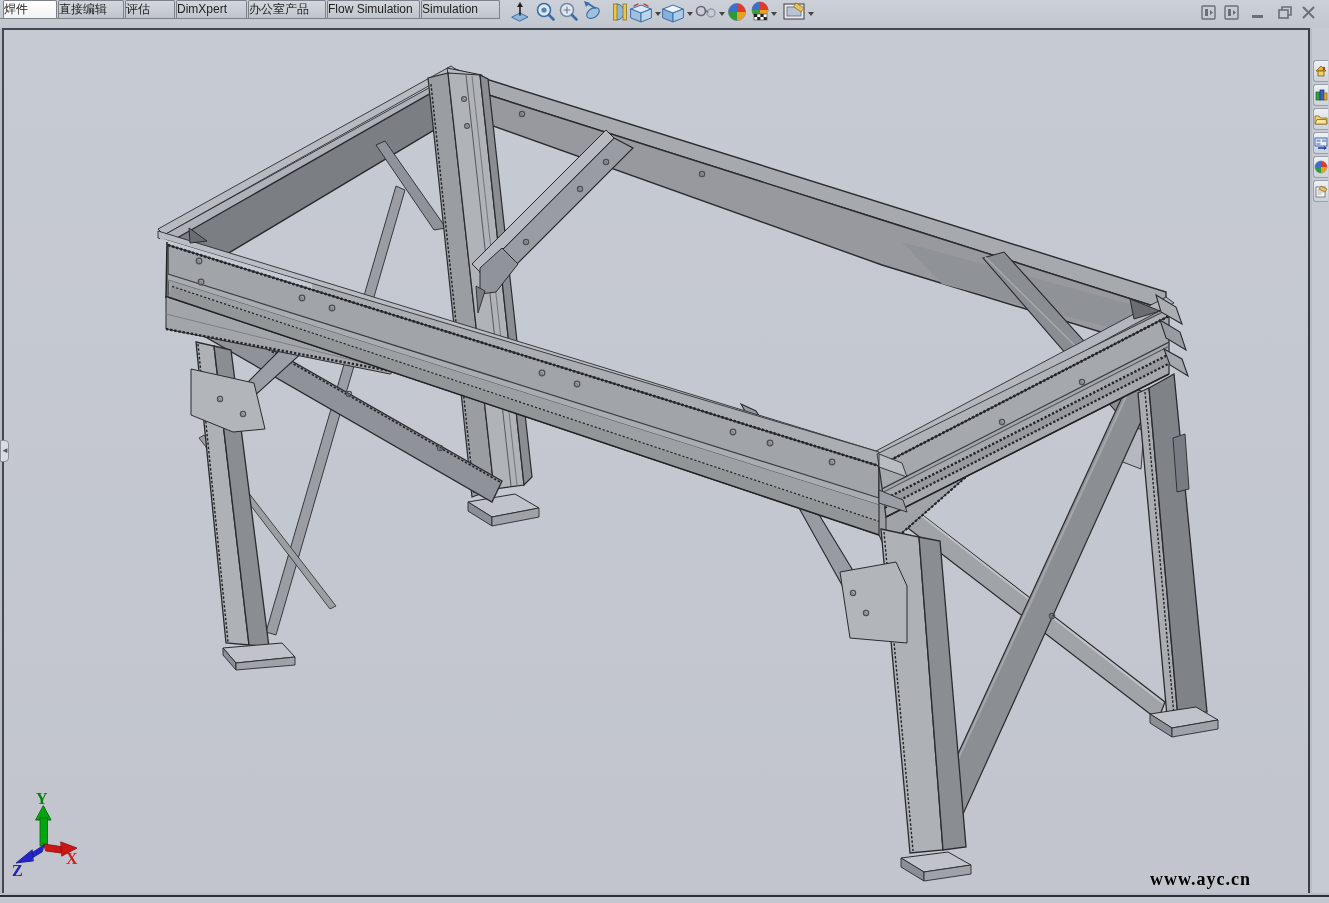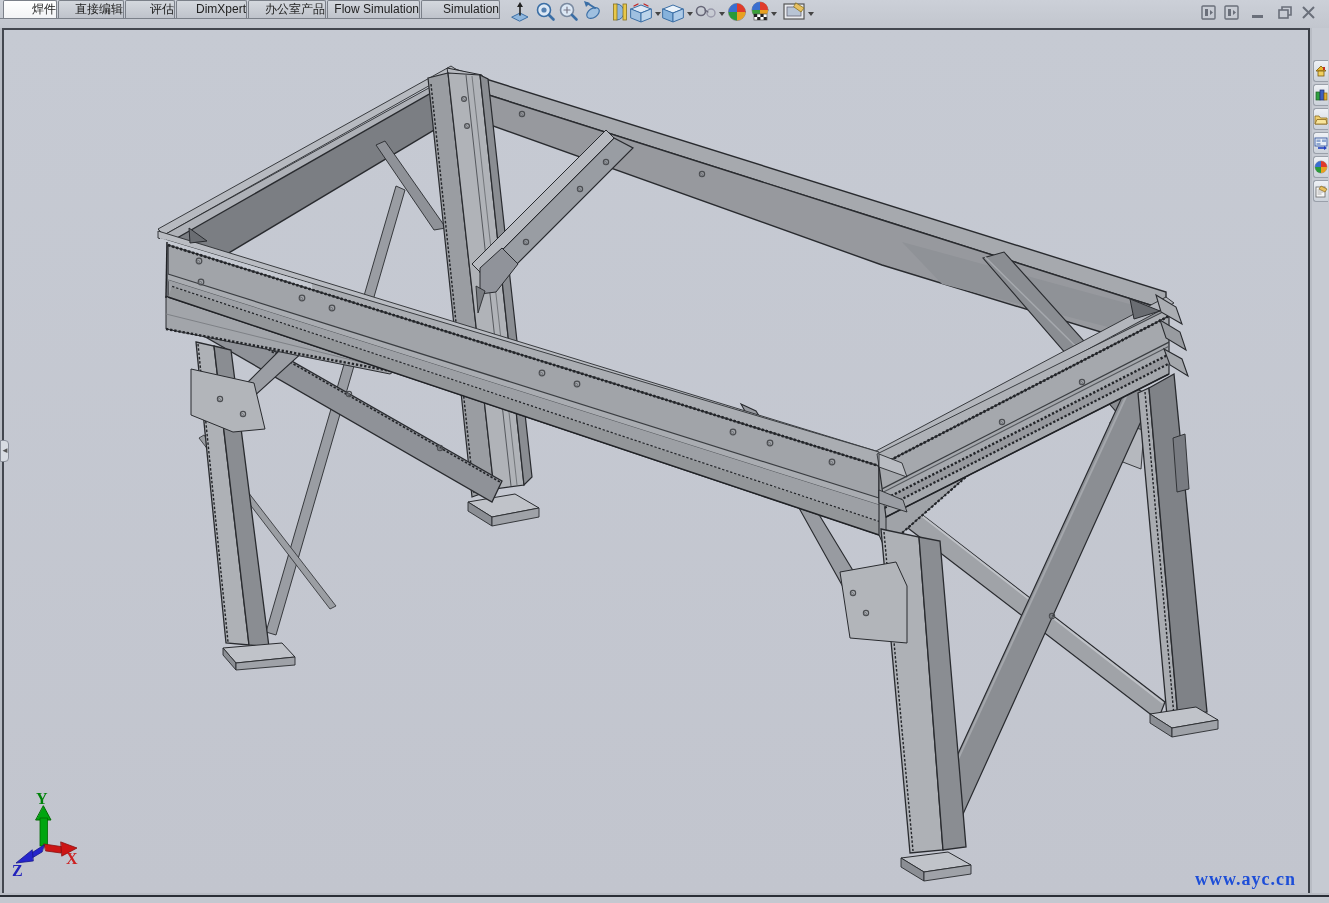--- a/index.html
+++ b/index.html
@@ -1,24 +1,24 @@
 <!DOCTYPE html>
 <html><head><meta charset="utf-8">
 <style>
 * { margin:0; padding:0; box-sizing:border-box; }
 body { width:1329px; height:903px; overflow:hidden; font-family:"Liberation Sans", sans-serif; background:#b8bcc4; }
 .titlebar { position:absolute; left:0; top:0; width:1329px; height:28px; background:linear-gradient(#ccd0d8,#c2c6ce); }
 .tabs { position:absolute; left:3px; top:0; height:18px; display:flex; }
-.tab { height:18px; border:1px solid #7b8089; border-bottom:none; background:linear-gradient(#d4d8de,#bfc3cb); font-size:12px; color:#222; text-align:right; line-height:17px; margin-right:1px; border-radius:2px 2px 0 0; }
+.tab { height:18px; border:1px solid #7b8089; border-bottom:none; background:linear-gradient(#d4d8de,#bfc3cb); font-size:12px; color:#222; text-align:left; line-height:17px; margin-right:1px; border-radius:2px 2px 0 0; }
 .tab.active { background:linear-gradient(#ffffff,#f2f3f5); height:19px; }
 .tabline { position:absolute; left:0; top:18px; width:500px; height:1px; background:#7b8089; }
 .viewport { position:absolute; left:2px; top:28px; width:1308px; height:865px; background:linear-gradient(#c6cad3,#c2c5ce); border-left:2px solid #43474f; border-right:2px solid #3a3e46; border-top:2px solid #43474f; }
 .statusbar { position:absolute; left:0; top:895px; width:1329px; height:8px; background:#c4c8d0; border-top:2px solid #2a2e36; }
 .rightpane { position:absolute; left:1312px; top:28px; width:17px; height:865px; background:#c6cad2; }
-.watermark { position:absolute; left:1195px; top:869px; font-family:"Liberation Serif", serif; font-weight:bold; font-size:18px; color:#1d4ed8; letter-spacing:1px; }
+.watermark { position:absolute; left:1150px; top:869px; font-family:"Liberation Serif", serif; font-weight:bold; font-size:18px; color:#000000; letter-spacing:1px; }
 .lefttab { position:absolute; left:0; top:440px; width:9px; height:22px; background:#d8dce2; border:1px solid #8a8f99; border-radius:0 4px 4px 0; font-size:8px; color:#555; line-height:20px; }
 </style></head>
 <body>
 <div class="titlebar"></div>
 <div class="viewport">
 <svg width="1308" height="865" viewBox="2 28 1308 865">
 <polygon points="452.0,67.0 1164.0,290.0 1164.0,308.0 880.0,218.0 452.0,82.0" fill="#a6a9ae" stroke="#292b2f" stroke-width="1.4"></polygon>
 <polygon points="452.0,82.0 880.0,218.0 1164.0,308.0 1164.0,350.0 880.0,263.0 452.0,110.0" fill="#97999e" stroke="#292b2f" stroke-width="1.4"></polygon>
 <polygon points="900.0,240.0 1164.0,312.0 1164.0,340.0 940.0,282.0" fill="#8f9297" stroke="none"></polygon>
 <polygon points="452.0,67.0 434.0,100.0 440.0,113.0 452.0,110.0" fill="#a6aab0" stroke="#292b2f" stroke-width="1.2"></polygon>

